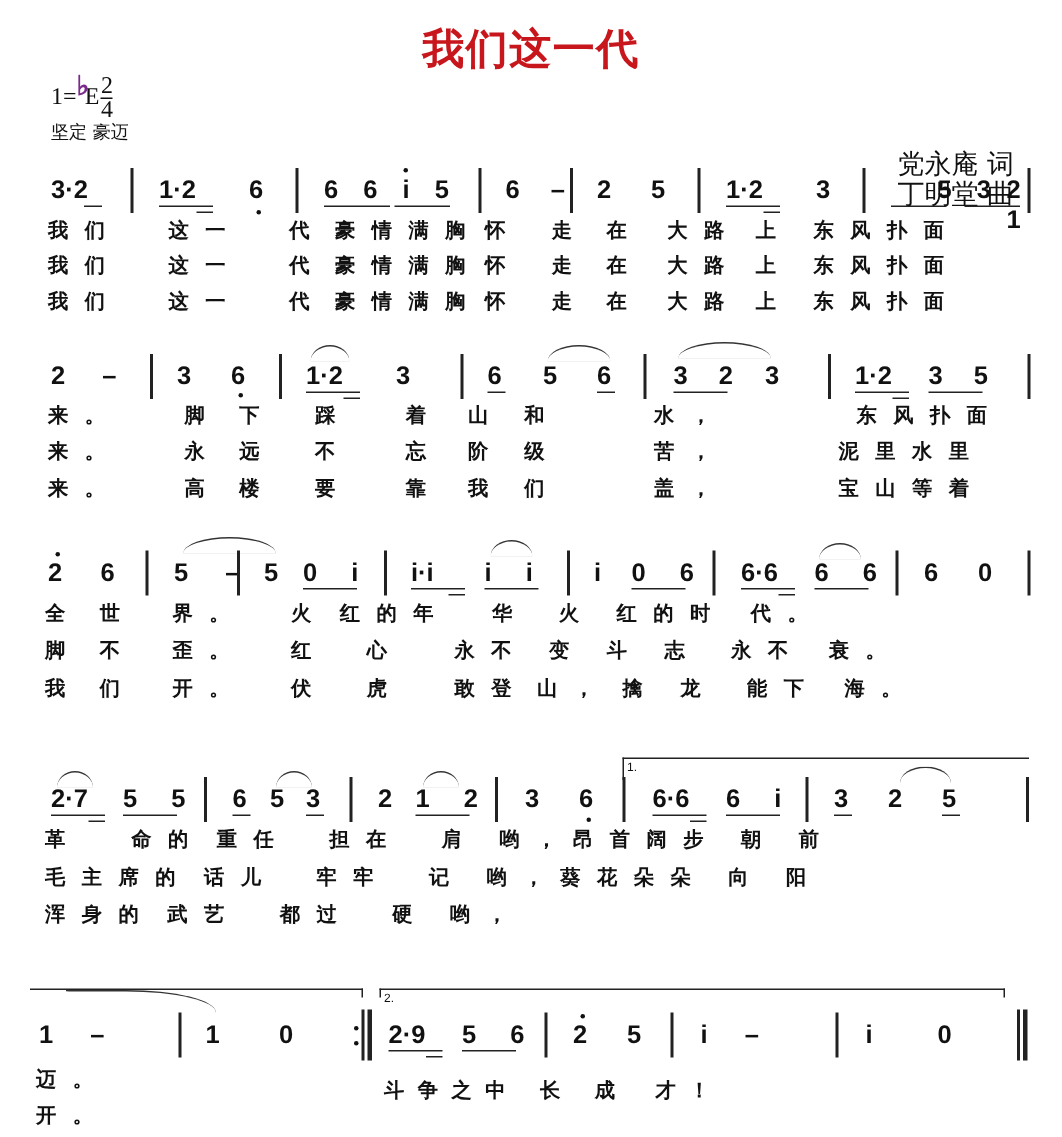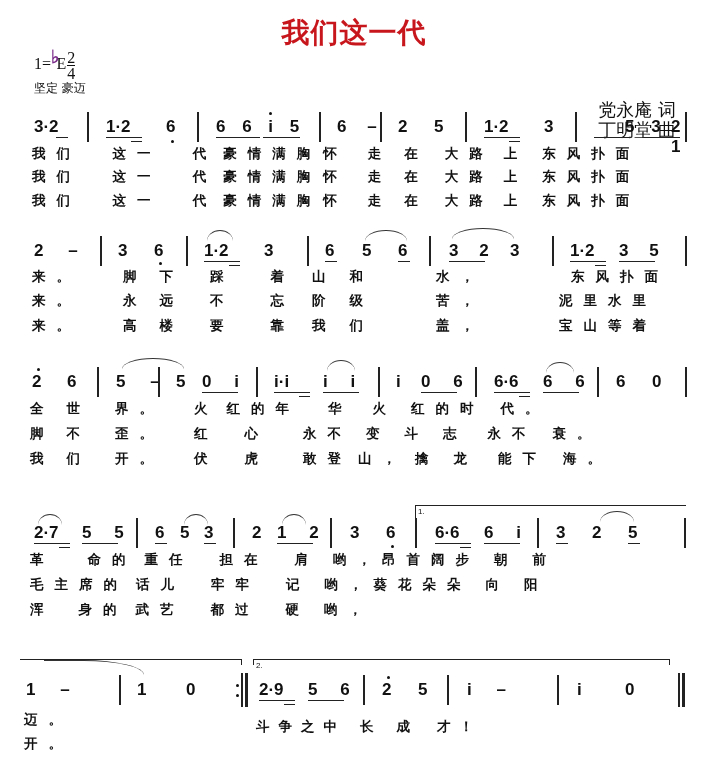--- a/index.html
+++ b/index.html
@@ -183,21 +183,21 @@
   <div class="ul" style="left:460px;top:547px;width:11px"></div>
   <div class="ul" style="left:484px;top:543px;width:36px"></div>
   <div class="ul" style="left:556px;top:543px;width:12px"></div>
   <div class="ul" style="left:628px;top:543px;width:12px"></div>
   <div class="slur" style="left:38px;top:514px;width:24px"></div>
   <div class="slur" style="left:184px;top:514px;width:24px"></div>
   <div class="slur" style="left:282px;top:514px;width:24px"></div>
   <div class="slur" style="left:600px;top:511px;width:34px"></div>
   <div class="lyr" style="left:30px;top:551px"><span>革</span><span style="margin-left:33px">命的</span><span style="margin-left:8px">重任</span><span style="margin-left:26px">担在</span><span style="margin-left:26px">肩</span><span style="margin-left:14px">哟，</span><span style="margin-left:0px">昂首阔步</span><span style="margin-left:14px">朝</span><span style="margin-left:14px">前</span></div>
   <div class="lyr" style="left:30px;top:576px"><span>毛主席的</span><span style="margin-left:8px">话儿</span><span style="margin-left:26px">牢牢</span><span style="margin-left:26px">记</span><span style="margin-left:14px">哟，</span><span style="margin-left:0px">葵花朵朵</span><span style="margin-left:14px">向</span><span style="margin-left:14px">阳</span></div>
-  <div class="lyr" style="left:30px;top:601px"><span>浑</span><span style="margin-left:24px">身的</span><span style="margin-left:8px">武艺</span><span style="margin-left:26px">都过</span><span style="margin-left:26px">硬</span><span style="margin-left:14px">哟，</span></div>
+  <div class="lyr" style="left:30px;top:601px"><span>浑</span><span style="margin-left:0">身的</span><span style="margin-left:8px">武艺</span><span style="margin-left:26px">都过</span><span style="margin-left:26px">硬</span><span style="margin-left:14px">哟，</span></div>
 </div>
 
 <div>
   <div class="volta" style="left:20px;top:659px;width:221px;border-left:none;border-right:1.2px solid #222;height:5px"></div>
   <div class="slur" style="left:44px;top:660px;width:100px;height:14px;border-radius:0 60% 0 0 / 0 100% 0 0"></div>
   <div class="volta" style="left:253px;top:659px;width:415px;border-right:1.2px solid #222;height:5px"></div>
   <div class="volta-num" style="left:256px;top:661px">2.</div>
 
   <div class="note" style="left:26px;top:680px;letter-spacing:10px">1 –</div>
   <div class="bar" style="left:119px;top:675px;height:30px"></div>

